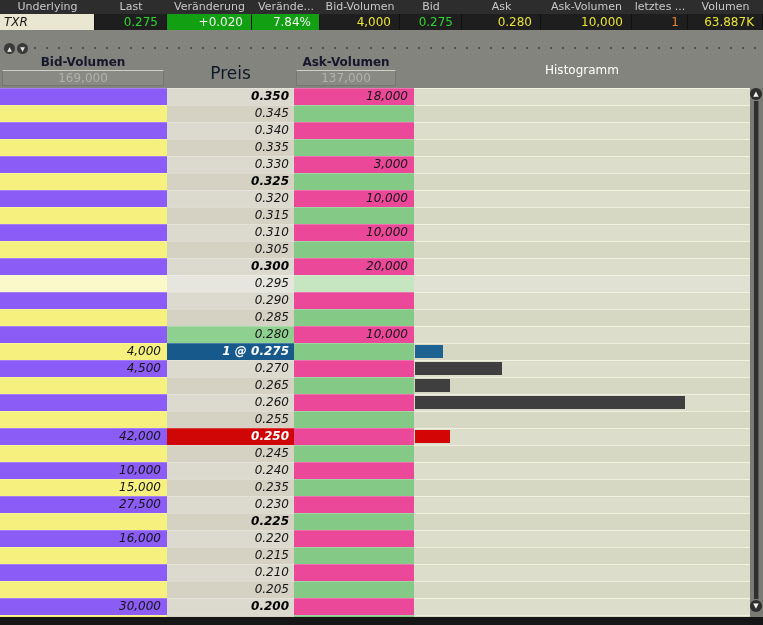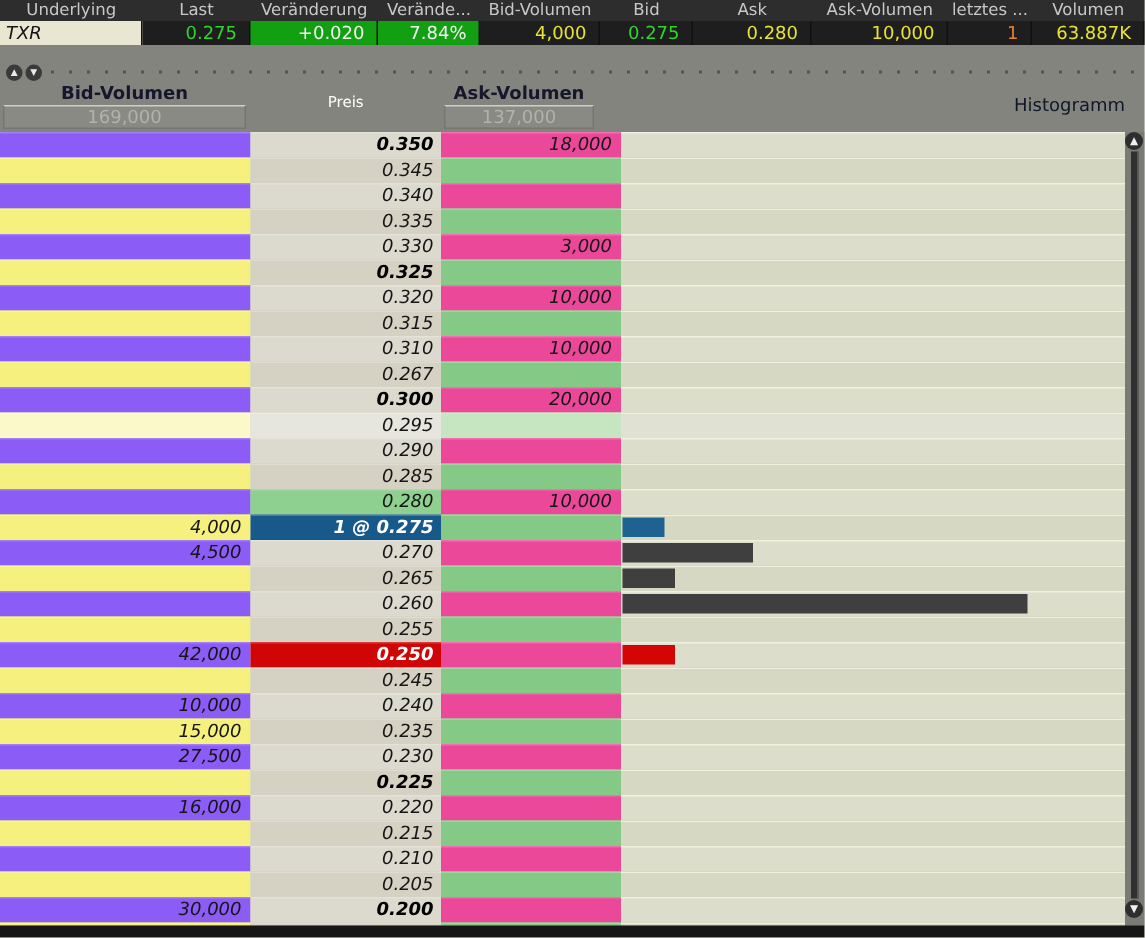--- a/index.html
+++ b/index.html
@@ -32,22 +32,22 @@
   .dots{position:absolute;left:34px;right:2px;top:4px;height:2px;
     background:repeating-linear-gradient(to right,#55554f 0 2px,rgba(0,0,0,0) 2px 12px);}
 
   
   .lheader{position:absolute;top:55px;left:0;width:763px;height:33px;}
   .lh-bid{position:absolute;left:2px;top:0;width:162px;}
   .lh-ask{position:absolute;left:296px;top:0;width:100px;}
   .lh-label{font-size:12px;font-weight:bold;color:#16162c;height:15px;line-height:15px;text-align:center;}
   .lh-total{height:14px;line-height:14px;background:#8a8a84;border:1px solid #76766f;
     border-top-color:#cfcfc9;color:#b2b2ac;font-size:12px;text-align:center;}
-  .lh-price{position:absolute;left:167px;top:8px;width:127px;text-align:center;color:#ffffff;font-size:10px;}
-  .lh-hist{position:absolute;left:414px;top:8px;width:336px;text-align:right;color:#0f172a;font-size:12px;}
+  .lh-price{position:absolute;left:167px;top:8px;width:127px;text-align:center;color:#0f172a;font-size:17px;}
+  .lh-hist{position:absolute;left:414px;top:8px;width:336px;text-align:center;color:#ffffff;font-size:12px;}
 
   
   .lbody{position:absolute;top:88px;left:0;width:750px;height:529px;overflow:hidden;background:#d6d8c4;}
   .lrow{display:flex;height:17px;font-style:italic;}
   .cell{box-sizing:border-box;overflow:hidden;white-space:nowrap;font-size:12px;line-height:17px;color:#161616;}
   .bidv{width:167px;text-align:right;padding-right:6px;box-shadow:inset 0 1px 0 rgba(255,255,255,0.22);}
   .price{width:127px;text-align:right;padding-right:5px;box-shadow:inset 0 1px 0 rgba(255,255,255,0.22);}
   .askv{width:120px;text-align:right;padding-right:6px;box-shadow:inset 0 1px 0 rgba(255,255,255,0.22);}
   .hist{flex:1;position:relative;box-shadow:inset 0 1px 0 rgba(244,245,230,0.85);}
   .even .bidv{background:#8b5cf6;}  .odd .bidv{background:#f6f07f;}
@@ -177,21 +177,21 @@
         <div class="cell hist"></div>
       </div>
       <div class="lrow even">
         <div class="cell bidv"></div>
         <div class="cell price">0.310</div>
         <div class="cell askv">10,000</div>
         <div class="cell hist"></div>
       </div>
       <div class="lrow odd">
         <div class="cell bidv"></div>
-        <div class="cell price">0.267</div>
+        <div class="cell price">0.305</div>
         <div class="cell askv"></div>
         <div class="cell hist"></div>
       </div>
       <div class="lrow even">
         <div class="cell bidv"></div>
         <div class="cell price bold">0.300</div>
         <div class="cell askv">20,000</div>
         <div class="cell hist"></div>
       </div>
       <div class="lrow odd pale">

